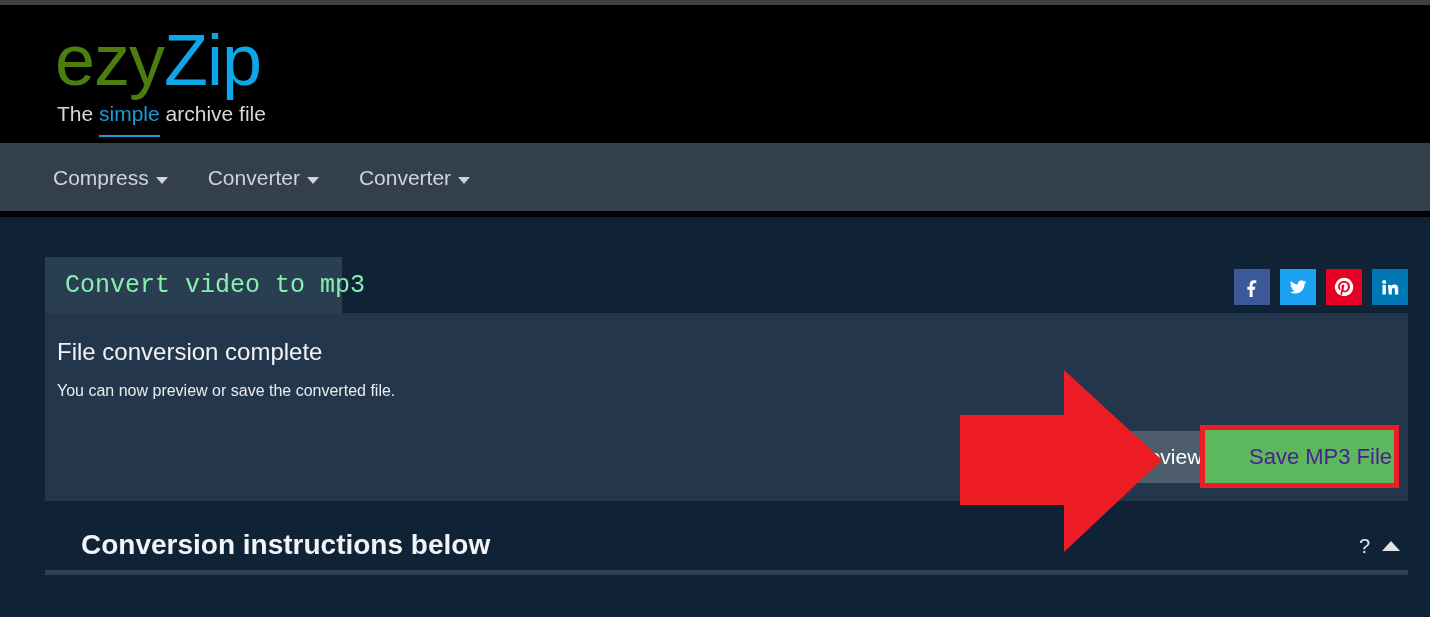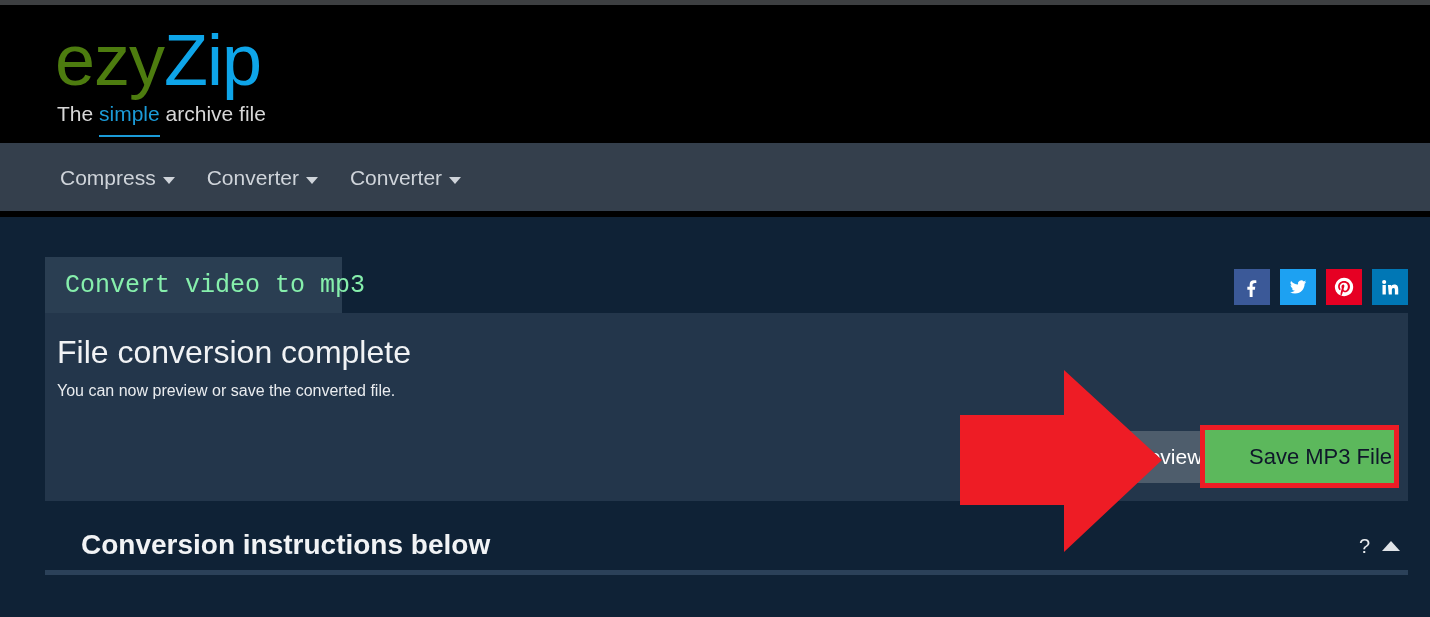--- a/index.html
+++ b/index.html
@@ -55,24 +55,24 @@
   }
 
   
   .navbar {
     position:absolute; left:0; top:143px;
     width:1430px; height:70px;
     background:#343f4c;
     border-bottom:2px solid #000000;
   }
   .nav-inner {
-    position:absolute; left:60px; top:0;
+    position:absolute; left:53px; top:0;
     height:70px;
     display:flex; align-items:center;
-    gap:32px;
+    gap:40px;
   }
   .nav-item {
     display:flex; align-items:center; gap:7px;
     color:#cfd4da;
     font-size:21px;
     line-height:24px;
     cursor:pointer;
     white-space:nowrap;
   }
   .caret-down {
@@ -124,21 +124,21 @@
     font-family:Liberation Mono, monospace;
   }
   .panel {
     position:absolute; left:45px; top:313px;
     width:1363px; height:188px;
     background:#23364b;
   }
   .panel-title {
     position:absolute; left:12px; top:20px;
     color:#f1f3f5;
-    font-size:32px;
+    font-size:24px;
     line-height:38px;
     font-weight:400;
     white-space:nowrap;
   }
   .panel-sub {
     position:absolute; left:12px; top:68px;
     color:#e9ecef;
     font-size:16px;
     line-height:20px;
     font-weight:normal;
@@ -161,21 +161,21 @@
   .save-highlight {
     position:absolute; left:1200px; top:425px;
     width:199px; height:63px;
     background:#ee1c25;
     padding:5px;
     z-index:6;
   }
   .btn-save {
     width:100%; height:100%;
     background:#5cb85c;
-    color:#0f172a;
+    color:#4c1d95;
     font-size:22px;
     display:flex; align-items:center; justify-content:center;
     cursor:pointer;
     border:none;
     font-family:"Liberation Sans", sans-serif;
     white-space:nowrap;
     padding-left:42px;
   }
 
   

